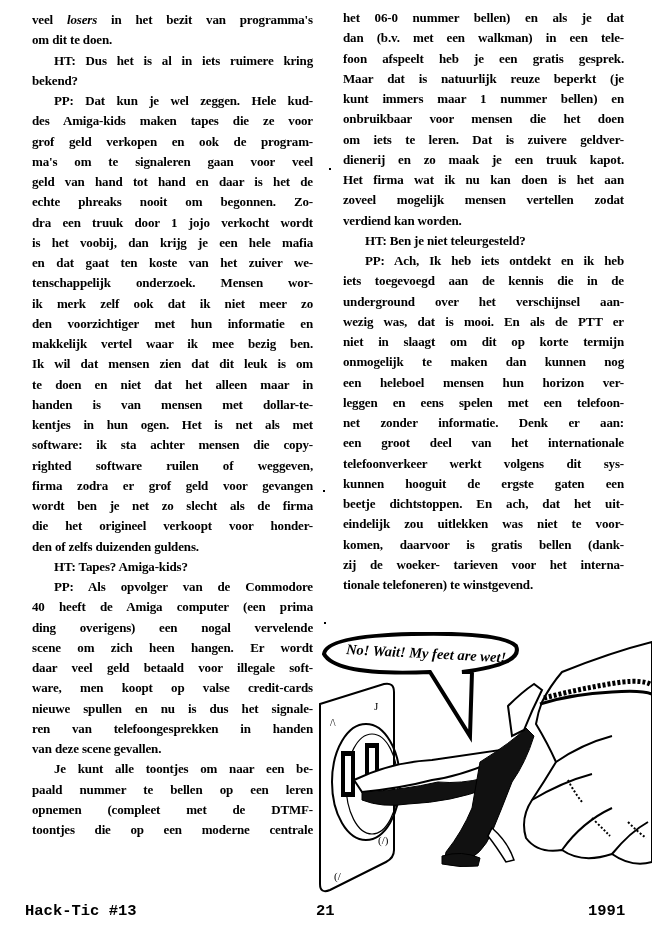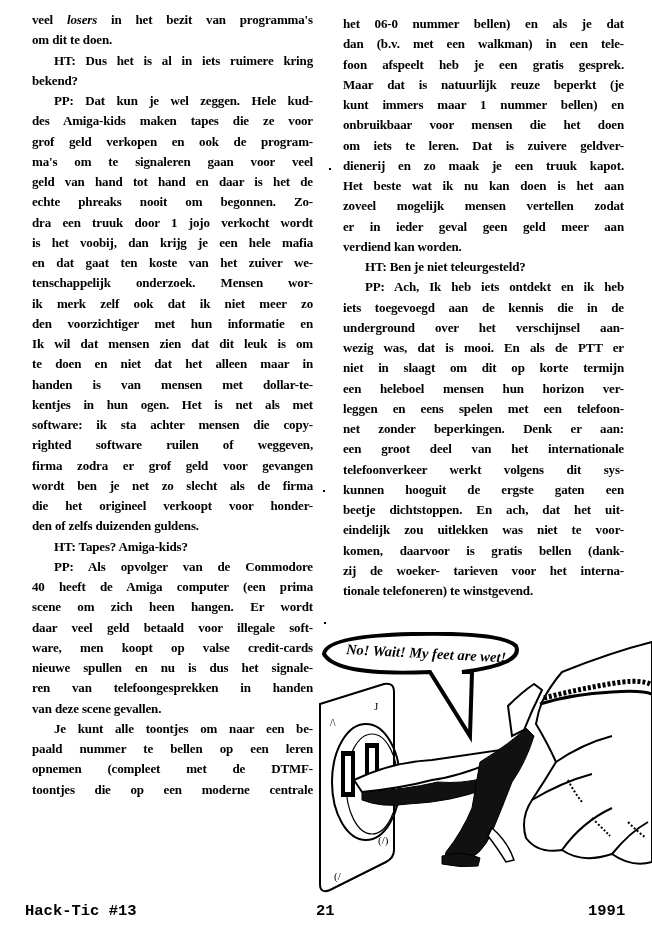--- a/index.html
+++ b/index.html
@@ -10,21 +10,21 @@
     font-size: 13px;
     font-weight: bold;
     line-height: 20.25px;
     letter-spacing: -0.15px;
   }
   .col .ln { display: block; white-space: nowrap; text-align: justify; text-align-last: justify; height: 20.25px; overflow: visible; }
   .col .ln.last { text-align-last: left; }
   .col .ln.indent { padding-left: 22px; }
   .col .ln em { font-style: italic; font-weight: bold; }
   #col-left { left: 32px; top: 10px; width: 281px; }
-  #col-right { left: 343px; top: 14px; width: 281px; }
+  #col-right { left: 343px; top: 8px; width: 281px; }
   .speaker { font-weight: bold; }
   #illustration { position: absolute; left: 312px; top: 632px; width: 340px; height: 262px; }
   #footer { position: absolute; top: 902px; left: 0; width: 540px; height: 20px;
     font-family: "Liberation Mono", monospace; font-weight: bold; font-size: 15.5px; }
   #footer span { position: absolute; top: 0; }
   .bubble-text { font-family: "Liberation Serif", serif; font-style: italic; font-weight: bold; font-size: 14.5px; }
   .speck { position: absolute; width: 2px; height: 2px; background: #000; }
 </style>
 </head>
 <body>
@@ -39,66 +39,68 @@
     <span class="ln">grof geld verkopen en ook de program-</span>
     <span class="ln">ma's om te signaleren gaan voor veel</span>
     <span class="ln">geld van hand tot hand en daar is het de</span>
     <span class="ln">echte phreaks nooit om begonnen. Zo-</span>
     <span class="ln">dra een truuk door 1 jojo verkocht wordt</span>
     <span class="ln">is het voobij, dan krijg je een hele mafia</span>
     <span class="ln">en dat gaat ten koste van het zuiver we-</span>
     <span class="ln">tenschappelijk onderzoek. Mensen wor-</span>
     <span class="ln">ik merk zelf ook dat ik niet meer zo</span>
     <span class="ln">den voorzichtiger met hun informatie en</span>
+    <span class="ln">makkelijk vertel waar ik mee bezig ben.</span>
     <span class="ln">Ik wil dat mensen zien dat dit leuk is om</span>
     <span class="ln">te doen en niet dat het alleen maar in</span>
     <span class="ln">handen is van mensen met dollar-te-</span>
     <span class="ln">kentjes in hun ogen. Het is net als met</span>
     <span class="ln">software: ik sta achter mensen die copy-</span>
     <span class="ln">righted software ruilen of weggeven,</span>
     <span class="ln">firma zodra er grof geld voor gevangen</span>
     <span class="ln">wordt ben je net zo slecht als de firma</span>
     <span class="ln">die het origineel verkoopt voor honder-</span>
     <span class="ln last">den of zelfs duizenden guldens.</span>
     <span class="ln indent last"><span class="speaker">HT:</span> Tapes? Amiga-kids?</span>
     <span class="ln indent"><span class="speaker">PP:</span> Als opvolger van de Commodore</span>
     <span class="ln">40 heeft de Amiga computer (een prima</span>
+    <span class="ln">ding overigens) een nogal vervelende</span>
     <span class="ln">scene om zich heen hangen. Er wordt</span>
     <span class="ln">daar veel geld betaald voor illegale soft-</span>
     <span class="ln">ware, men koopt op valse credit-cards</span>
     <span class="ln">nieuwe spullen en nu is dus het signale-</span>
     <span class="ln">ren van telefoongesprekken in handen</span>
     <span class="ln last">van deze scene gevallen.</span>
     <span class="ln indent">Je kunt alle toontjes om naar een be-</span>
     <span class="ln">paald nummer te bellen op een leren</span>
     <span class="ln">opnemen (compleet met de DTMF-</span>
     <span class="ln">toontjes die op een moderne centrale</span>
   </div>
 <div id="col-right" class="col">
     <span class="ln">het 06-0 nummer bellen) en als je dat</span>
     <span class="ln">dan (b.v. met een walkman) in een tele-</span>
     <span class="ln">foon afspeelt heb je een gratis gesprek.</span>
     <span class="ln">Maar dat is natuurlijk reuze beperkt (je</span>
     <span class="ln">kunt immers maar 1 nummer bellen) en</span>
     <span class="ln">onbruikbaar voor mensen die het doen</span>
     <span class="ln">om iets te leren. Dat is zuivere geldver-</span>
     <span class="ln">dienerij en zo maak je een truuk kapot.</span>
-    <span class="ln">Het beste wat ik nu kan doen is het aan</span>
+    <span class="ln">Het firma wat ik nu kan doen is het aan</span>
     <span class="ln">zoveel mogelijk mensen vertellen zodat</span>
-    <span class="ln">er in ieder geval geen geld meer aan</span>
     <span class="ln last">verdiend kan worden.</span>
     <span class="ln indent last"><span class="speaker">HT:</span> Ben je niet teleurgesteld?</span>
     <span class="ln indent"><span class="speaker">PP:</span> Ach, Ik heb iets ontdekt en ik heb</span>
     <span class="ln">iets toegevoegd aan de kennis die in de</span>
     <span class="ln">underground over het verschijnsel aan-</span>
     <span class="ln">wezig was, dat is mooi. En als de PTT er</span>
     <span class="ln">niet in slaagt om dit op korte termijn</span>
+    <span class="ln">onmogelijk te maken dan kunnen nog</span>
     <span class="ln">een heleboel mensen hun horizon ver-</span>
     <span class="ln">leggen en eens spelen met een telefoon-</span>
-    <span class="ln">net zonder beperkingen. Denk er aan:</span>
+    <span class="ln">net zonder informatie. Denk er aan:</span>
     <span class="ln">een groot deel van het internationale</span>
     <span class="ln">telefoonverkeer werkt volgens dit sys-</span>
     <span class="ln">kunnen hooguit de ergste gaten een</span>
     <span class="ln">beetje dichtstoppen. En ach, dat het uit-</span>
     <span class="ln">eindelijk zou uitlekken was niet te voor-</span>
     <span class="ln">komen, daarvoor is gratis bellen (dank-</span>
     <span class="ln">zij de woeker- tarieven voor het interna-</span>
     <span class="ln last">tionale telefoneren) te winstgevend.</span>
   </div>
 

